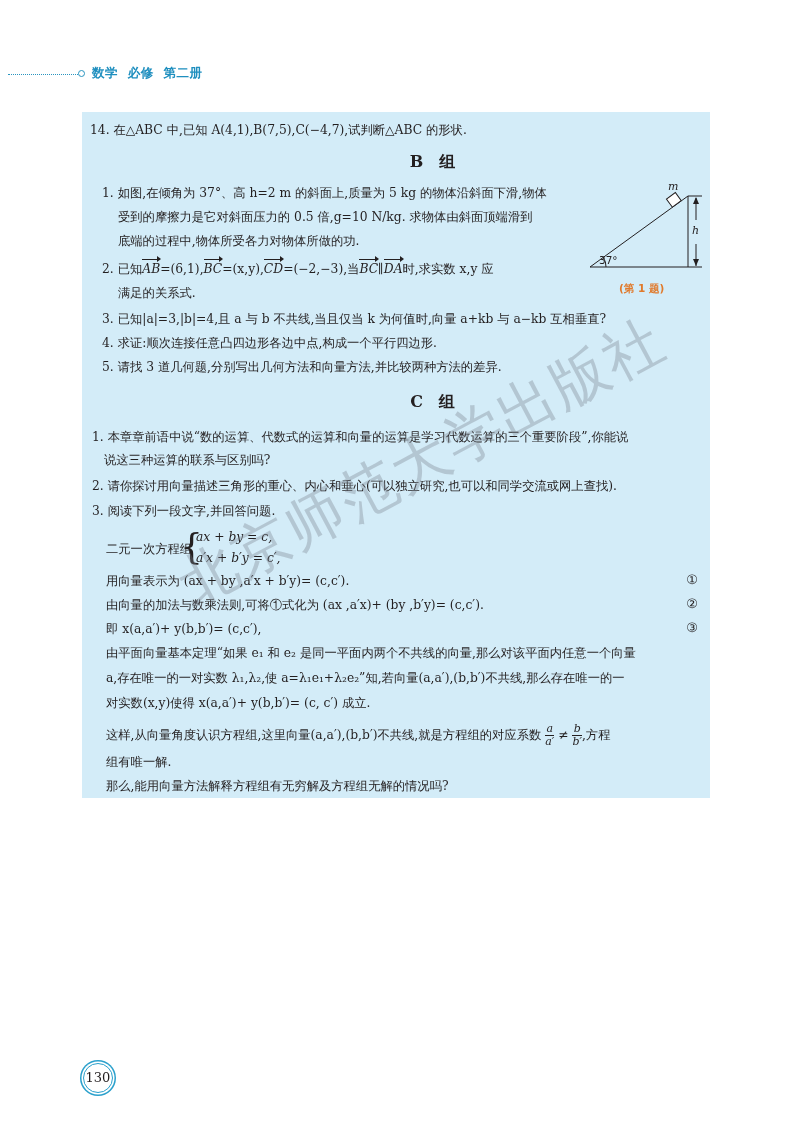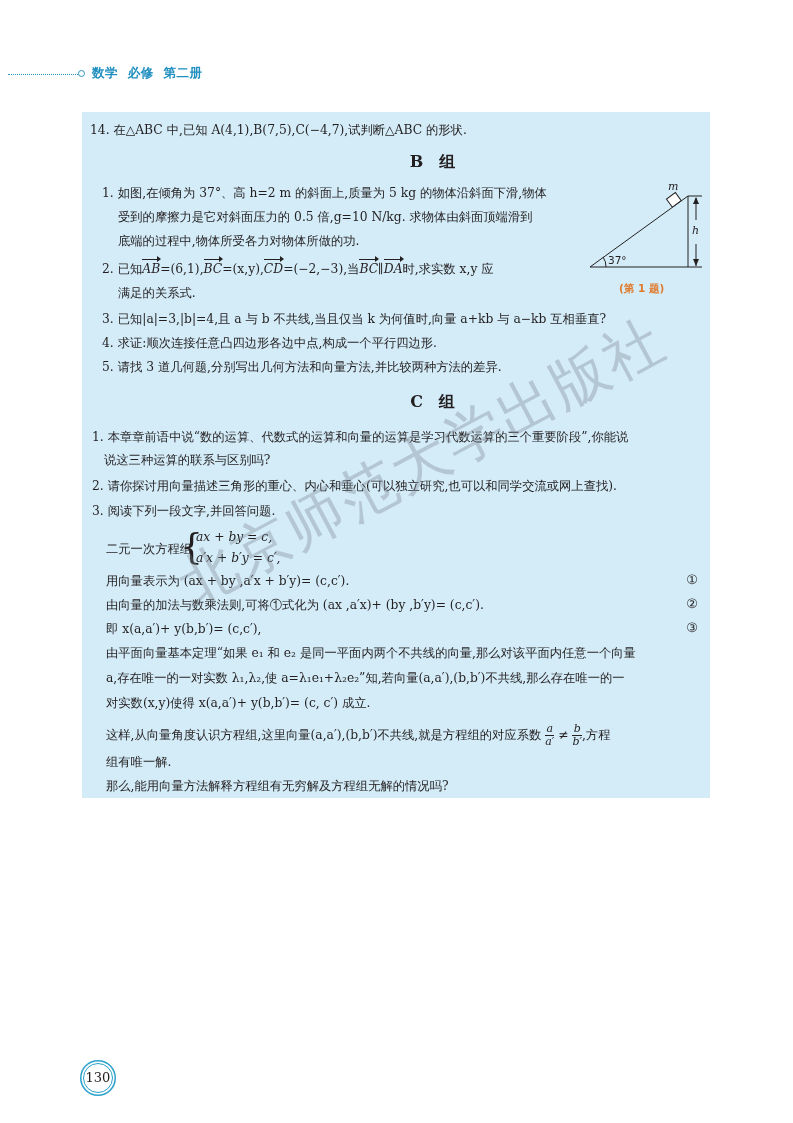--- a/index.html
+++ b/index.html
@@ -110,21 +110,21 @@
       <line x1="106" y1="14" x2="120" y2="14" stroke="#231f20" stroke-width="1"></line>
       <line x1="106" y1="85" x2="120" y2="85" stroke="#231f20" stroke-width="1"></line>
       <line x1="114" y1="16" x2="114" y2="38" stroke="#231f20" stroke-width="1"></line>
       <polygon points="114,15 111,22 117,22" fill="#231f20"></polygon>
       <line x1="114" y1="62" x2="114" y2="84" stroke="#231f20" stroke-width="1"></line>
       <polygon points="114,84 111,77 117,77" fill="#231f20"></polygon>
       <path d="M 24 85 A 16 16 0 0 0 21 75" fill="none" stroke="#231f20" stroke-width="1"></path>
     </svg>
     <span style="position:absolute; left:86px; top:-2px; font-style:italic; font-size:11px;">m</span>
     <span style="position:absolute; left:110px; top:42px; font-style:italic; font-size:11px;">h</span>
-    <span style="position:absolute; left:26px; top:72px; font-family:'DejaVu Sans',sans-serif; font-size:10.5px;">37°</span>
+    <span style="position:absolute; left:17px; top:72px; font-family:'DejaVu Sans',sans-serif; font-size:10.5px;">37°</span>
     <span class="fig-caption">(第 1 题)</span>
   </div>
 
   <div class="group-title" style="top:280px;">
     <span>C</span><span class="g">组</span>
   </div>
 
   <div class="line" style="left:10px; top:317px;">1. 本章章前语中说“数的运算、代数式的运算和向量的运算是学习代数运算的三个重要阶段”,你能说</div>
   <div class="line" style="left:22px; top:340px;text-align:right;">说这三种运算的联系与区别吗?</div>
   <div class="line" style="left:10px; top:366px;">2. 请你探讨用向量描述三角形的重心、内心和垂心(可以独立研究,也可以和同学交流或网上查找).</div>

